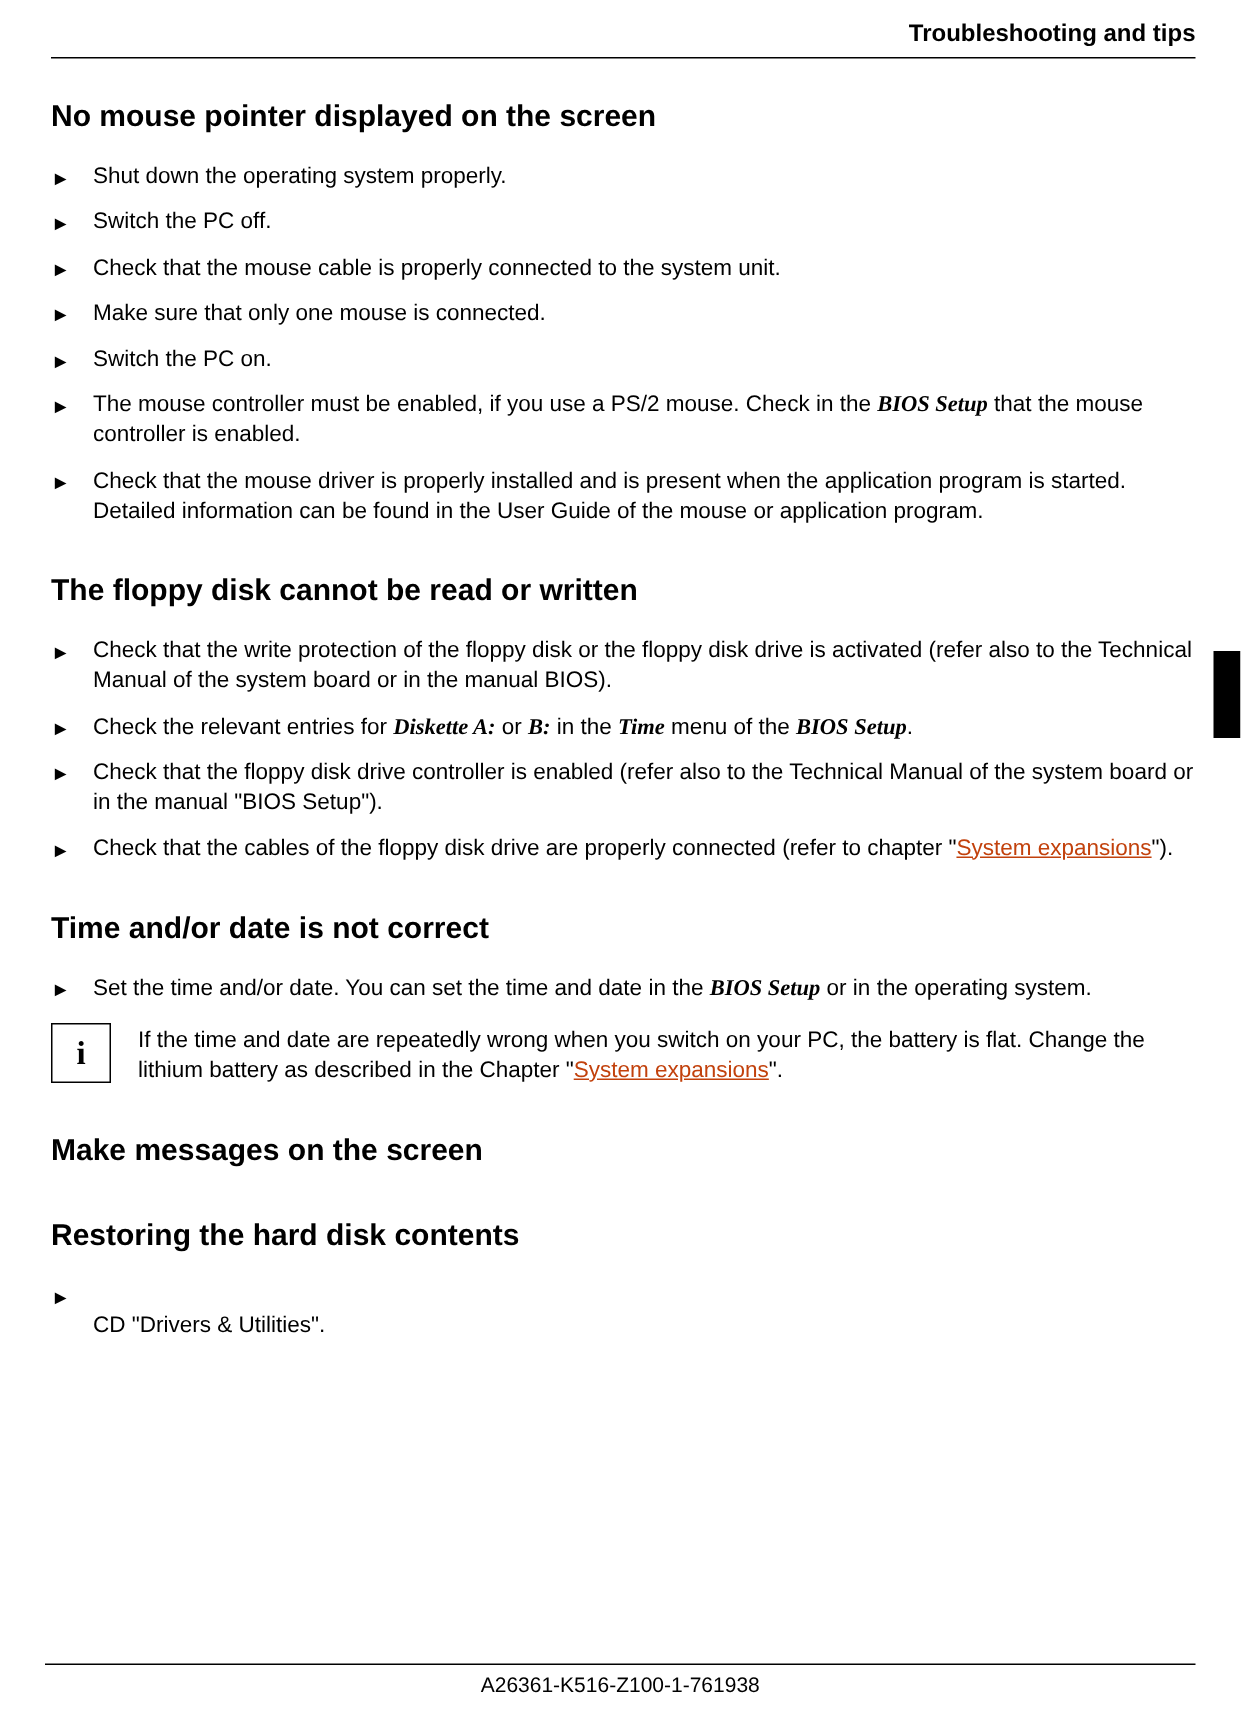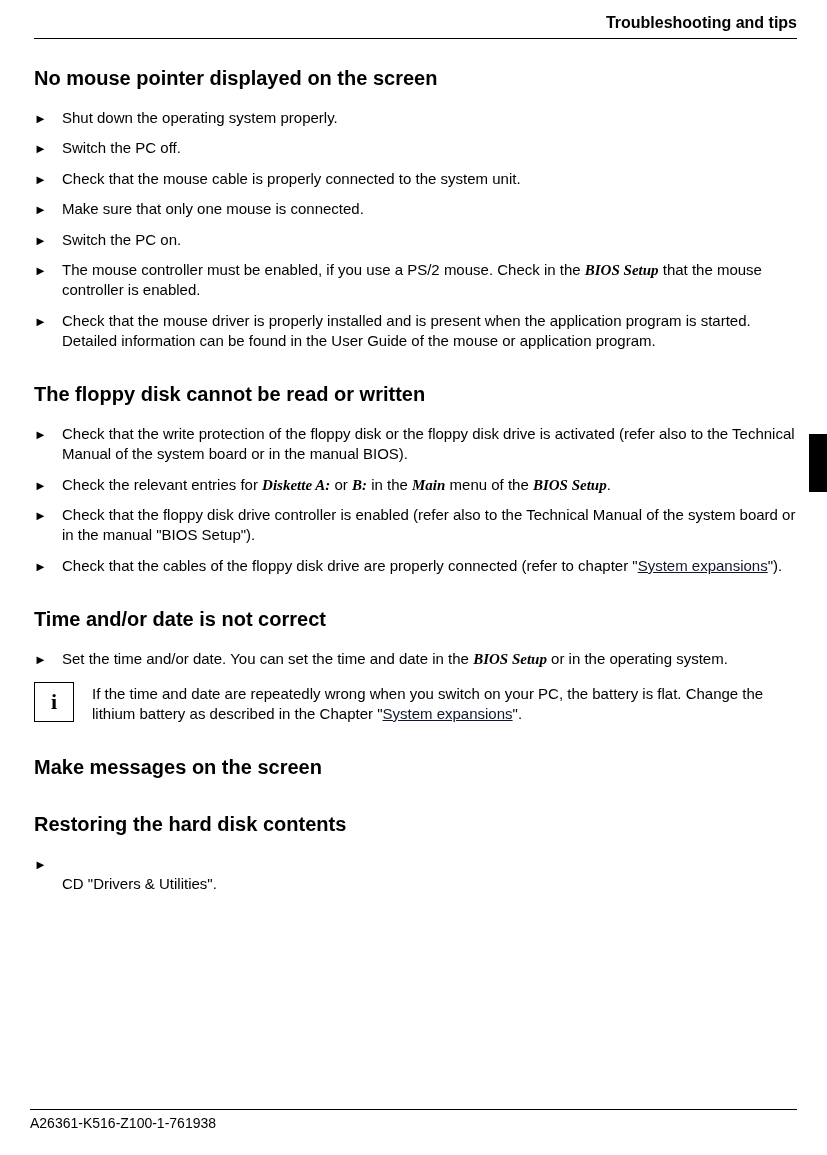--- a/index.html
+++ b/index.html
@@ -44,21 +44,21 @@
     .bullet-marker {
       flex: 0 0 28px;
       font-size: 13px;
       line-height: 1.5;
       padding-top: 1px;
     }
     .bullet-text {
       flex: 1;
     }
     .italic { font-family: "Times New Roman", Times, serif; font-style: italic; font-weight: bold; }
-    .link { color: #0f172a; text-decoration: underline; }
+    .link { color: #c2410c; text-decoration: underline; }
     .info-box {
       display: flex;
       align-items: flex-start;
       margin-top: 12px;
       margin-bottom: 8px;
     }
     .info-icon {
       border: 1.5px solid #000;
       width: 40px;
       height: 40px;
@@ -85,21 +85,21 @@
       background: #000;
     }
     .footer {
       position: absolute;
       bottom: 22px;
       left: 30px;
       right: 30px;
       border-top: 1.5px solid #000;
       padding-top: 4px;
       display: flex;
-      justify-content: flex-start;
+      justify-content: center;
       font-size: 14px;
     }
   </style>
 </head>
 <body>
 
 <div class="page">
   <div class="header">Troubleshooting and tips</div>
 
   <h2 class="section">No mouse pointer displayed on the screen</h2>
@@ -140,21 +140,21 @@
 
   <h2 class="section">The floppy disk cannot be read or written</h2>
   <ul class="bullets">
     <li>
       <span class="bullet-marker">►</span>
       <span class="bullet-text">Check that the write protection of the floppy disk or the floppy disk drive is activated (refer also to the Technical Manual of the system board or in the manual BIOS).</span>
     </li>
     <li>
       <span class="bullet-marker">►</span>
       <span class="bullet-text">
-        <span>Check the relevant entries for </span><span class="italic">Diskette A:</span><span> or </span><span class="italic">B:</span><span> in the </span><span class="italic">Main</span><span> menu of the </span><span class="italic">BIOS Setup</span><span>.</span>
+        <span>Check the relevant entries for </span><span class="italic">Diskette A:</span><span> or </span><span class="italic">B:</span><span> in the </span><span class="italic">Time</span><span> menu of the </span><span class="italic">BIOS Setup</span><span>.</span>
       </span>
     </li>
     <li>
       <span class="bullet-marker">►</span>
       <span class="bullet-text">Check that the floppy disk drive controller is enabled (refer also to the Technical Manual of the system board or in the manual "BIOS Setup").</span>
     </li>
     <li>
       <span class="bullet-marker">►</span>
       <span class="bullet-text">
         <span>Check that the cables of the floppy disk drive are properly connected (refer to chapter "</span><span class="link">System expansions</span><span>").</span>

